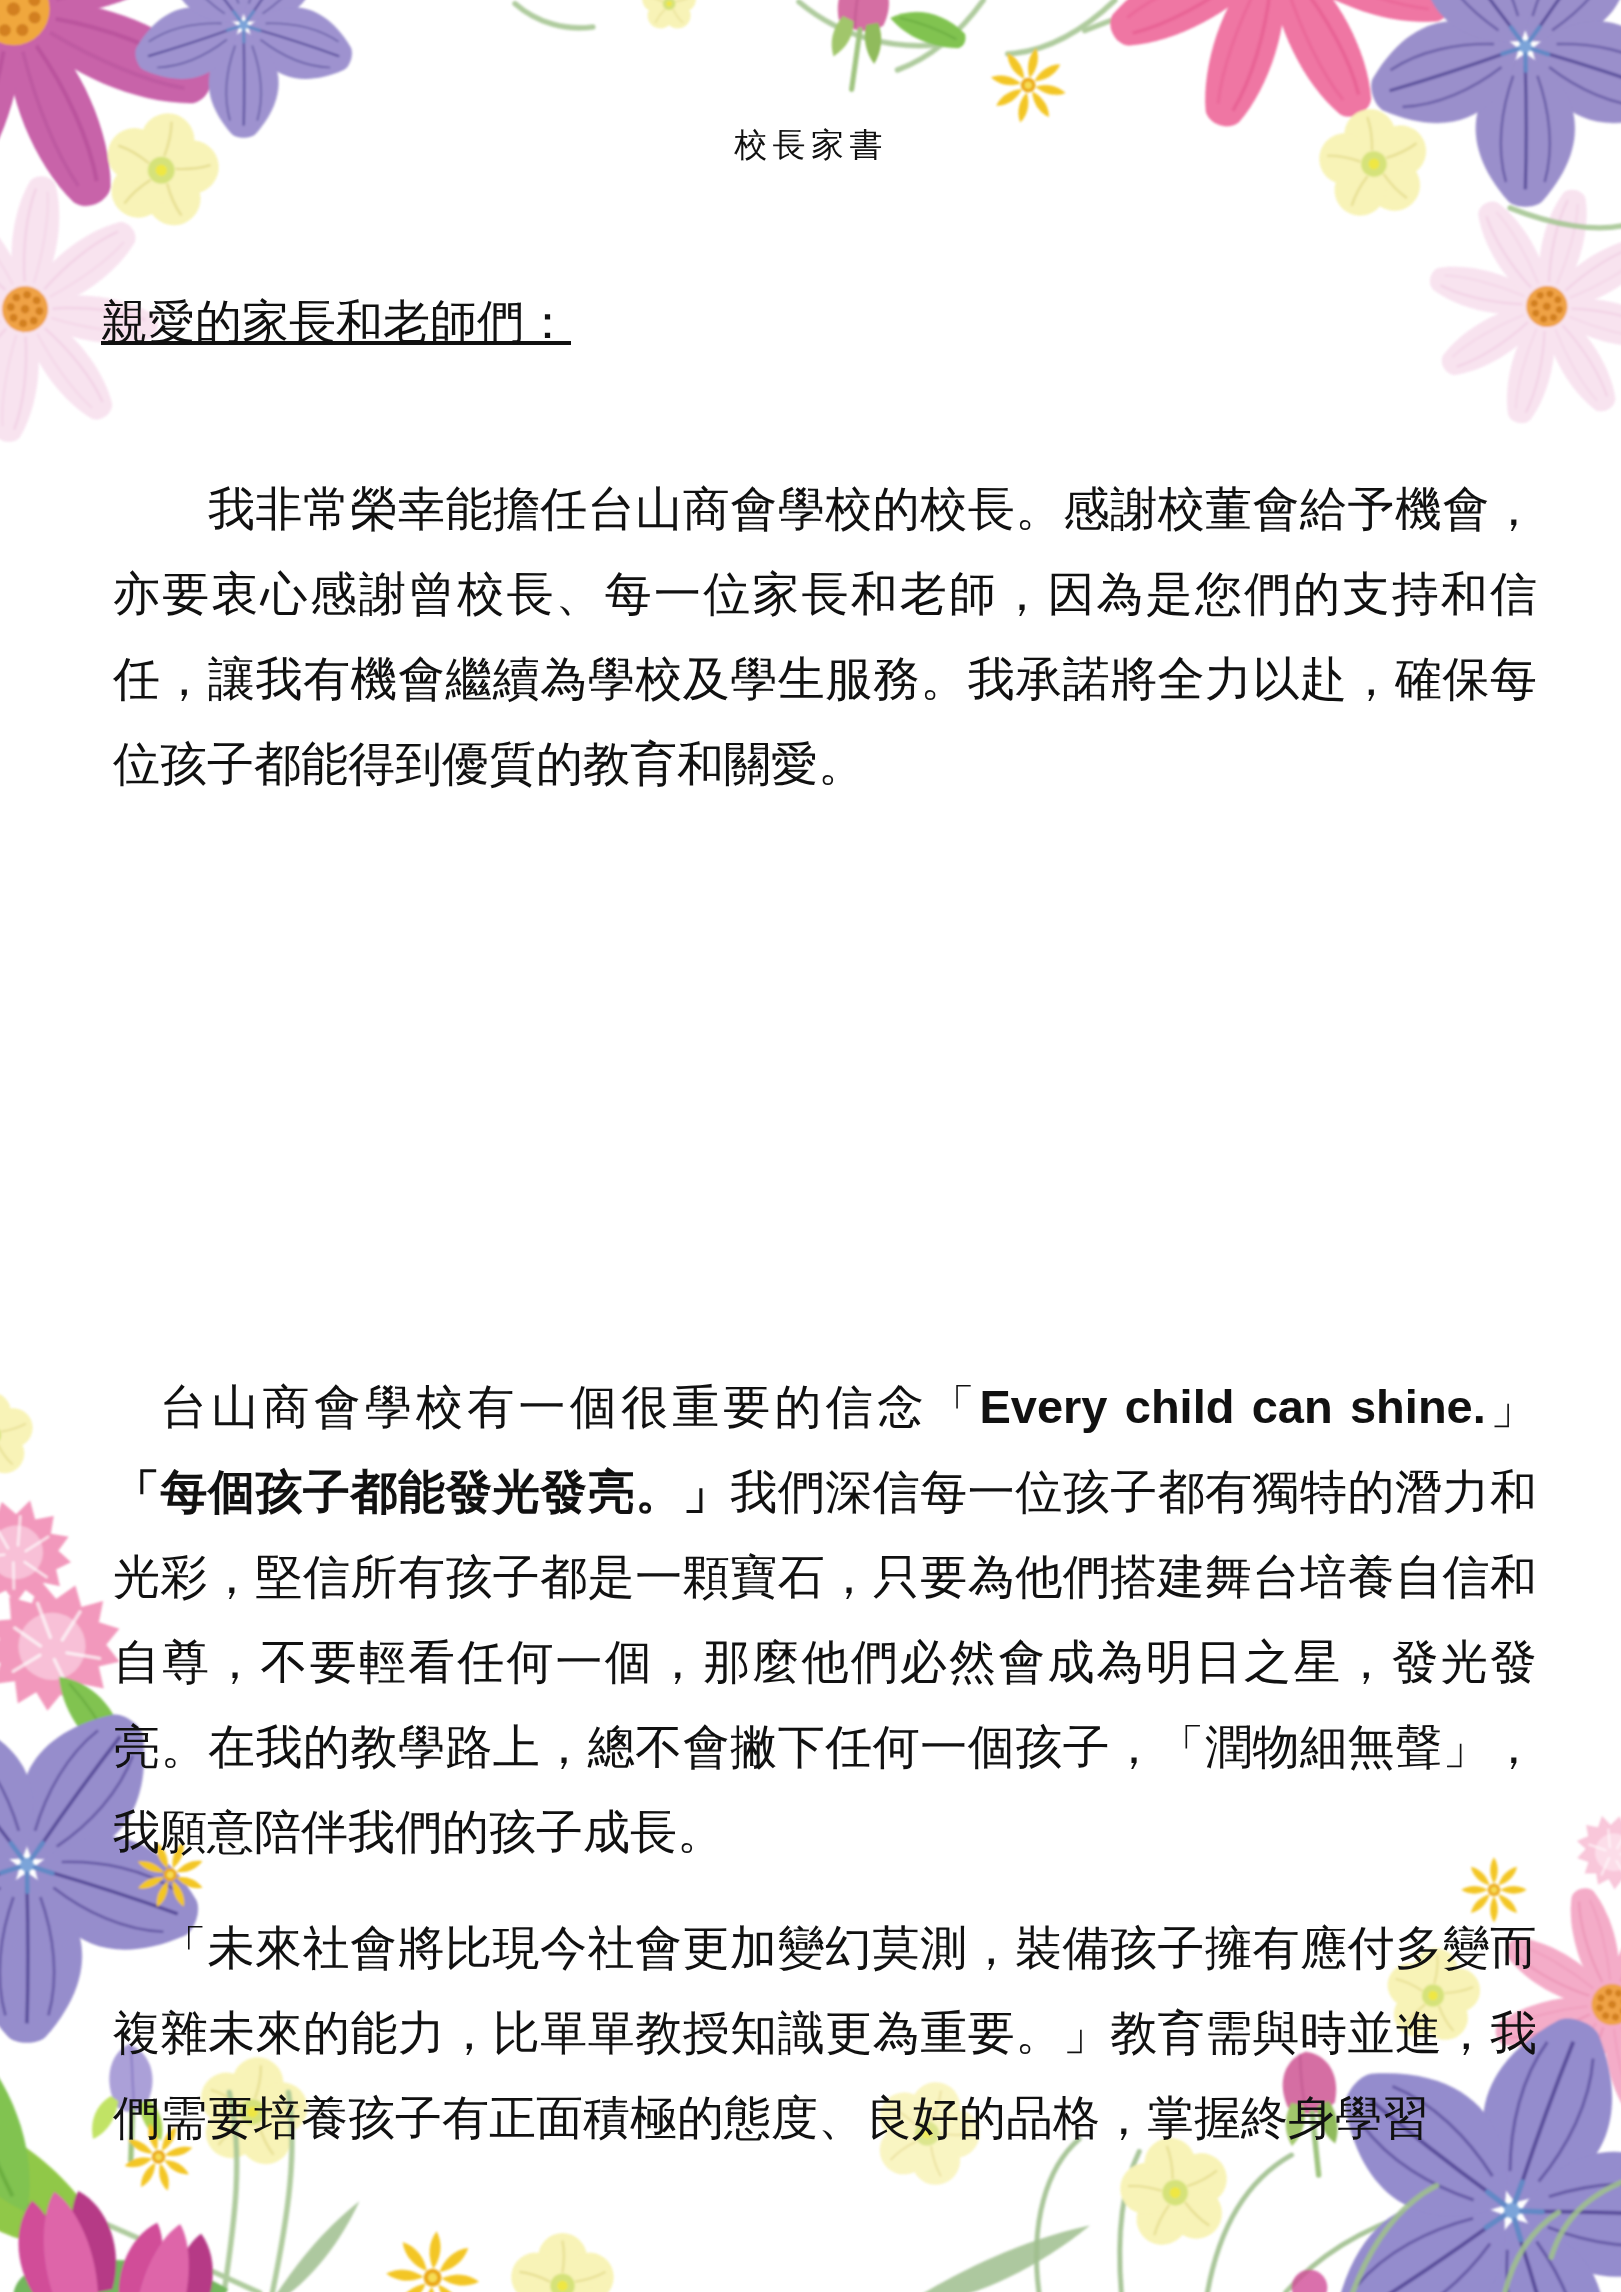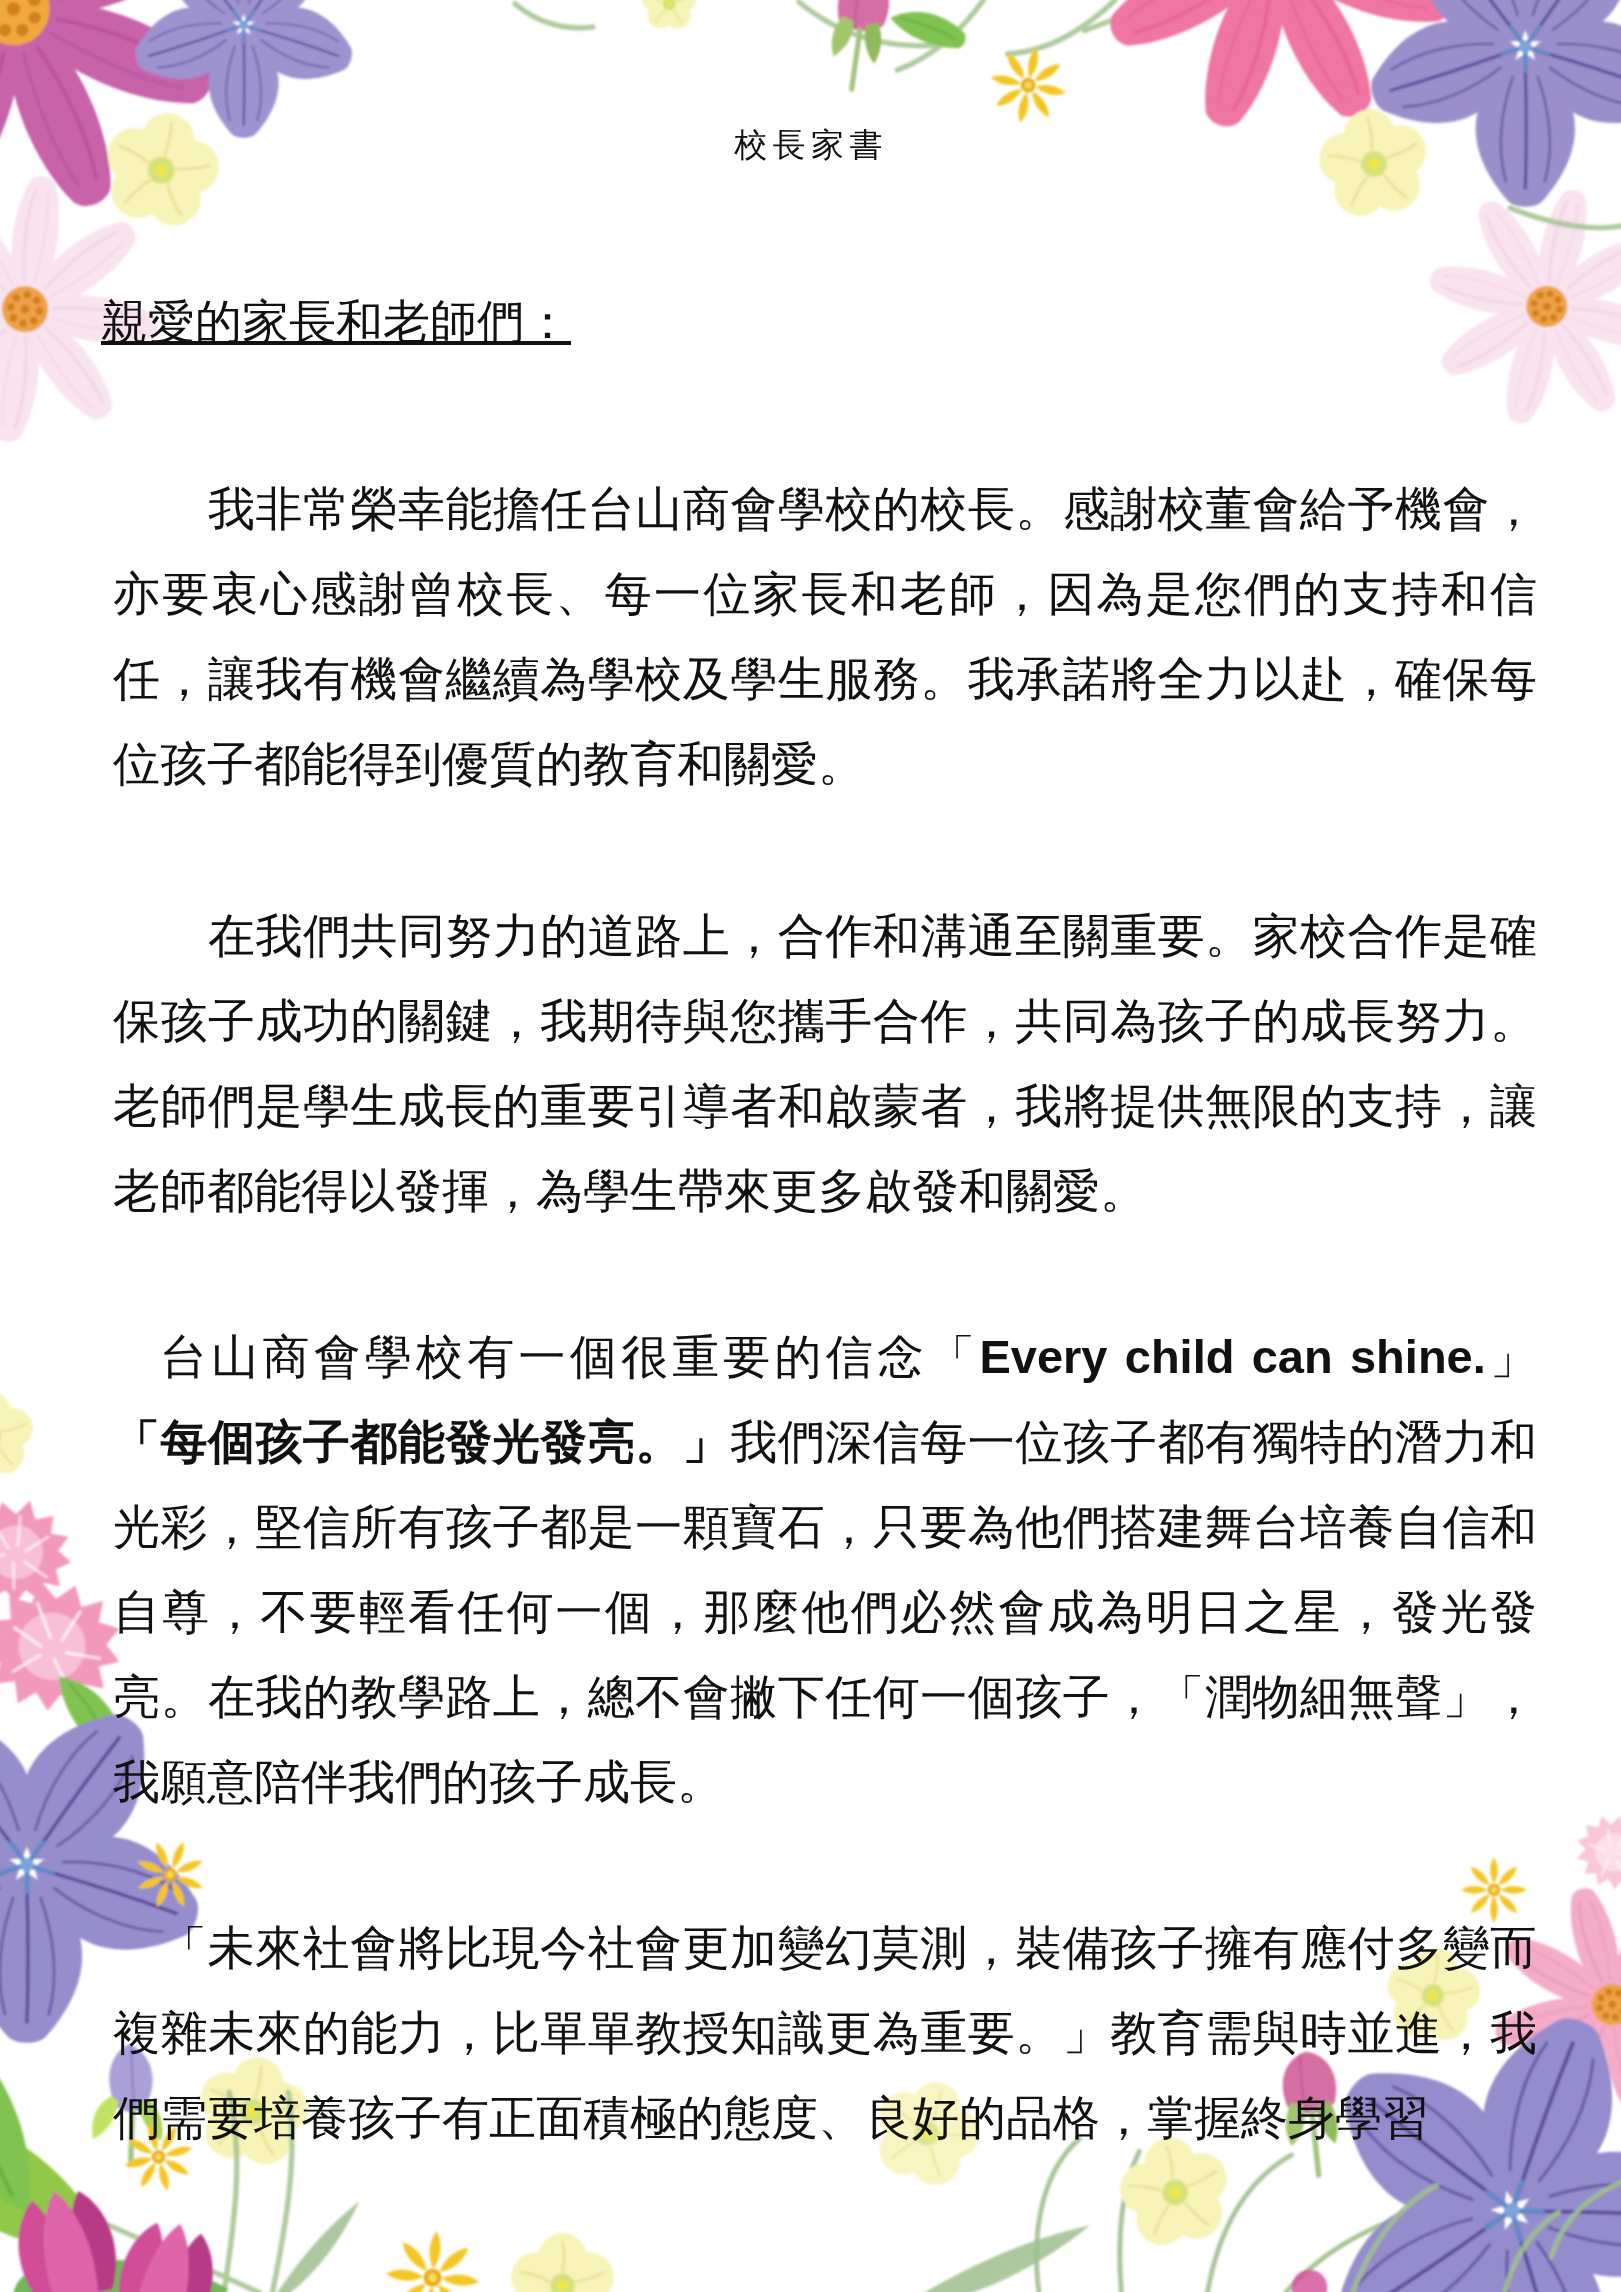--- a/index.html
+++ b/index.html
@@ -15,21 +15,21 @@
   }
   .salutation{position:absolute;left:101px;top:292px;font-size:47px;line-height:59px;text-decoration:underline;}
   .para{
     position:absolute;left:101px;width:1424px;margin:12px;
     font-size:47px;line-height:85px;text-align:justify;text-align-last:left;
   }
   .para .b{font-weight:700;}
   .para .latin{font-family:"Liberation Sans",sans-serif;font-weight:700;}
   .p1{top:454px;text-indent:95px;}
   .p2{top:881px;text-indent:95px;}
-  .p3{top:1302px;text-indent:47px;}
+  .p3{top:1352px;text-indent:47px;}
   .p4{top:1893px;text-indent:47px;}
 </style>
 </head>
 <body>
 
 <svg class="decor" width="1622" height="2293" viewBox="0 0 1811 2560" aria-hidden="true">
   <defs>
     <filter id="soft" x="-20%" y="-20%" width="140%" height="140%">
       <feGaussianBlur stdDeviation="1.1"></feGaussianBlur>
     </filter>
@@ -240,20 +240,19 @@
 </svg>
 
 <div class="text-layer">
 
   <div class="title">校長家書</div>
 
   <div class="salutation">親愛的家長和老師們：</div>
 
   <p class="para p1"><span>我非常榮幸能擔任台山商會學校的校長。感謝校董會給予機會，亦要衷心感謝曾校長、每一位家長和老師，因為是您們的支持和信任，讓我有機會繼續為學校及學生服務。我承諾將全力以赴，確保每位孩子都能得到優質的教育和關愛。</span></p>
 
-  <p class="para p2"><span>在我們共同努力的道路上，合作和溝通至關重要。家校合作是確保孩子成功的關鍵，我期待與您攜手合作，共同為孩子的成長努力。老師們是學生成長的重要引導者和啟蒙者，我將提供無限的支持，讓老師都能得以發揮，為學生帶來更多啟發和關愛。</span></p>
 
   <p class="para p3"><span>台山商會學校有一個很重要的信念「</span><span class="b latin">Every child can shine.</span><span>」</span><span class="b">「每個孩子都能發光發亮。」</span><span>我們深信每一位孩子都有獨特的潛力和光彩，堅信所有孩子都是一顆寶石，只要為他們搭建舞台培養自信和自尊，不要輕看任何一個，那麼他們必然會成為明日之星，發光發亮。在我的教學路上，總不會撇下任何一個孩子，「潤物細無聲」，我願意陪伴我們的孩子成長。</span></p>
 
   <p class="para p4"><span>「未來社會將比現今社會更加變幻莫測，裝備孩子擁有應付多變而複雜未來的能力，比單單教授知識更為重要。」教育需與時並進，我們需要培養孩子有正面積極的態度、良好的品格，掌握終身學習</span></p>
 
 </div>
 
 
 </body></html>

